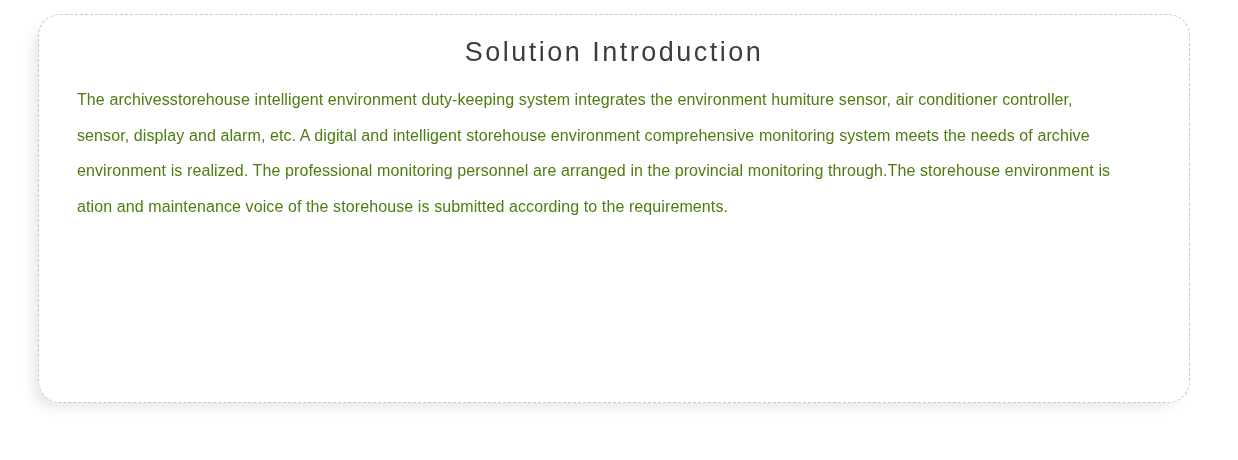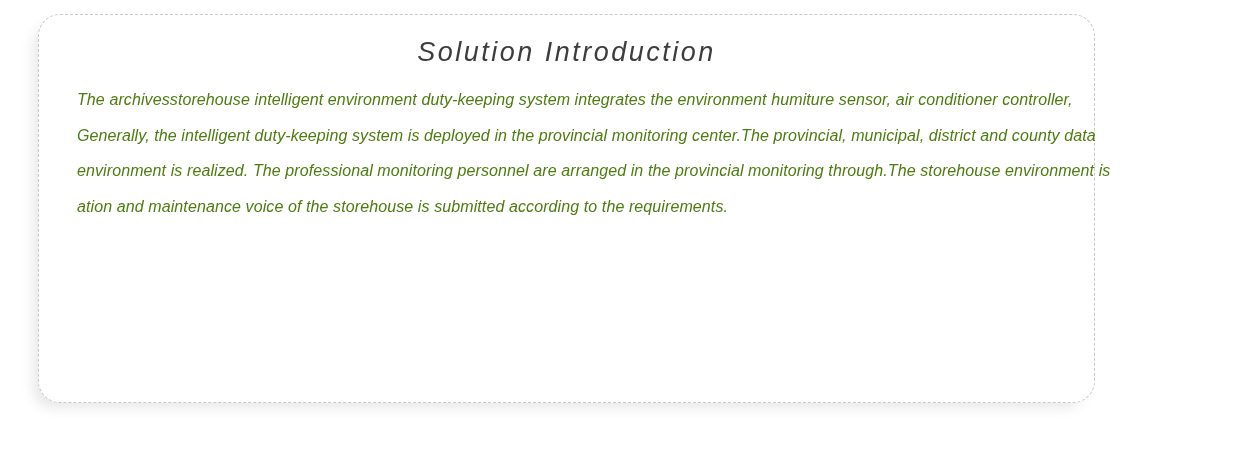--- a/index.html
+++ b/index.html
@@ -12,28 +12,27 @@
     position: relative;
     width: 1238px;
     height: 460px;
     background: #ffffff;
     overflow: hidden;
   }
   .card {
     position: absolute;
     left: 38px;
     top: 14px;
-    width: 1057px;
+    width: 1152px;
     height: 389px;
     box-sizing: border-box;
     background: #ffffff;
     border: 1px dashed #c8c8c8;
     border-radius: 22px;
     box-shadow: -8px 8px 14px -4px rgba(0, 0, 0, 0.10);
-    font-style: italic;
   }
   .card-title {
     margin: 17px 0 0 0;
     text-align: center;
     font-size: 27px;
     font-weight: 400;
     letter-spacing: 2.5px;
     color: #3d3d3d;
     line-height: 40px;
   }
@@ -56,21 +55,21 @@
 </style>
 </head>
 <body>
 
 <div class="stage">
   <div class="card">
     <h1 class="card-title">Solution Introduction</h1>
     <div class="card-body">
       <p class="para">
         <span class="text-line">The archivesstorehouse intelligent environment duty-keeping system integrates the environment humiture sensor, air conditioner controller,</span>
+        <span class="text-line">sensor, display and alarm, etc. A digital and intelligent storehouse environment comprehensive monitoring system meets the needs of archive</span>
       </p>
       <p class="para">
-        <span class="text-line">Generally, the intelligent duty-keeping system is deployed in the provincial monitoring center.The provincial, municipal, district and county data</span>
         <span class="text-line">environment is realized. The professional monitoring personnel are arranged in the provincial monitoring through.The storehouse environment is</span>
         <span class="text-line">ation and maintenance voice of the storehouse is submitted according to the requirements.</span>
       </p>
     </div>
   </div>
 </div>
 
 </body></html>

